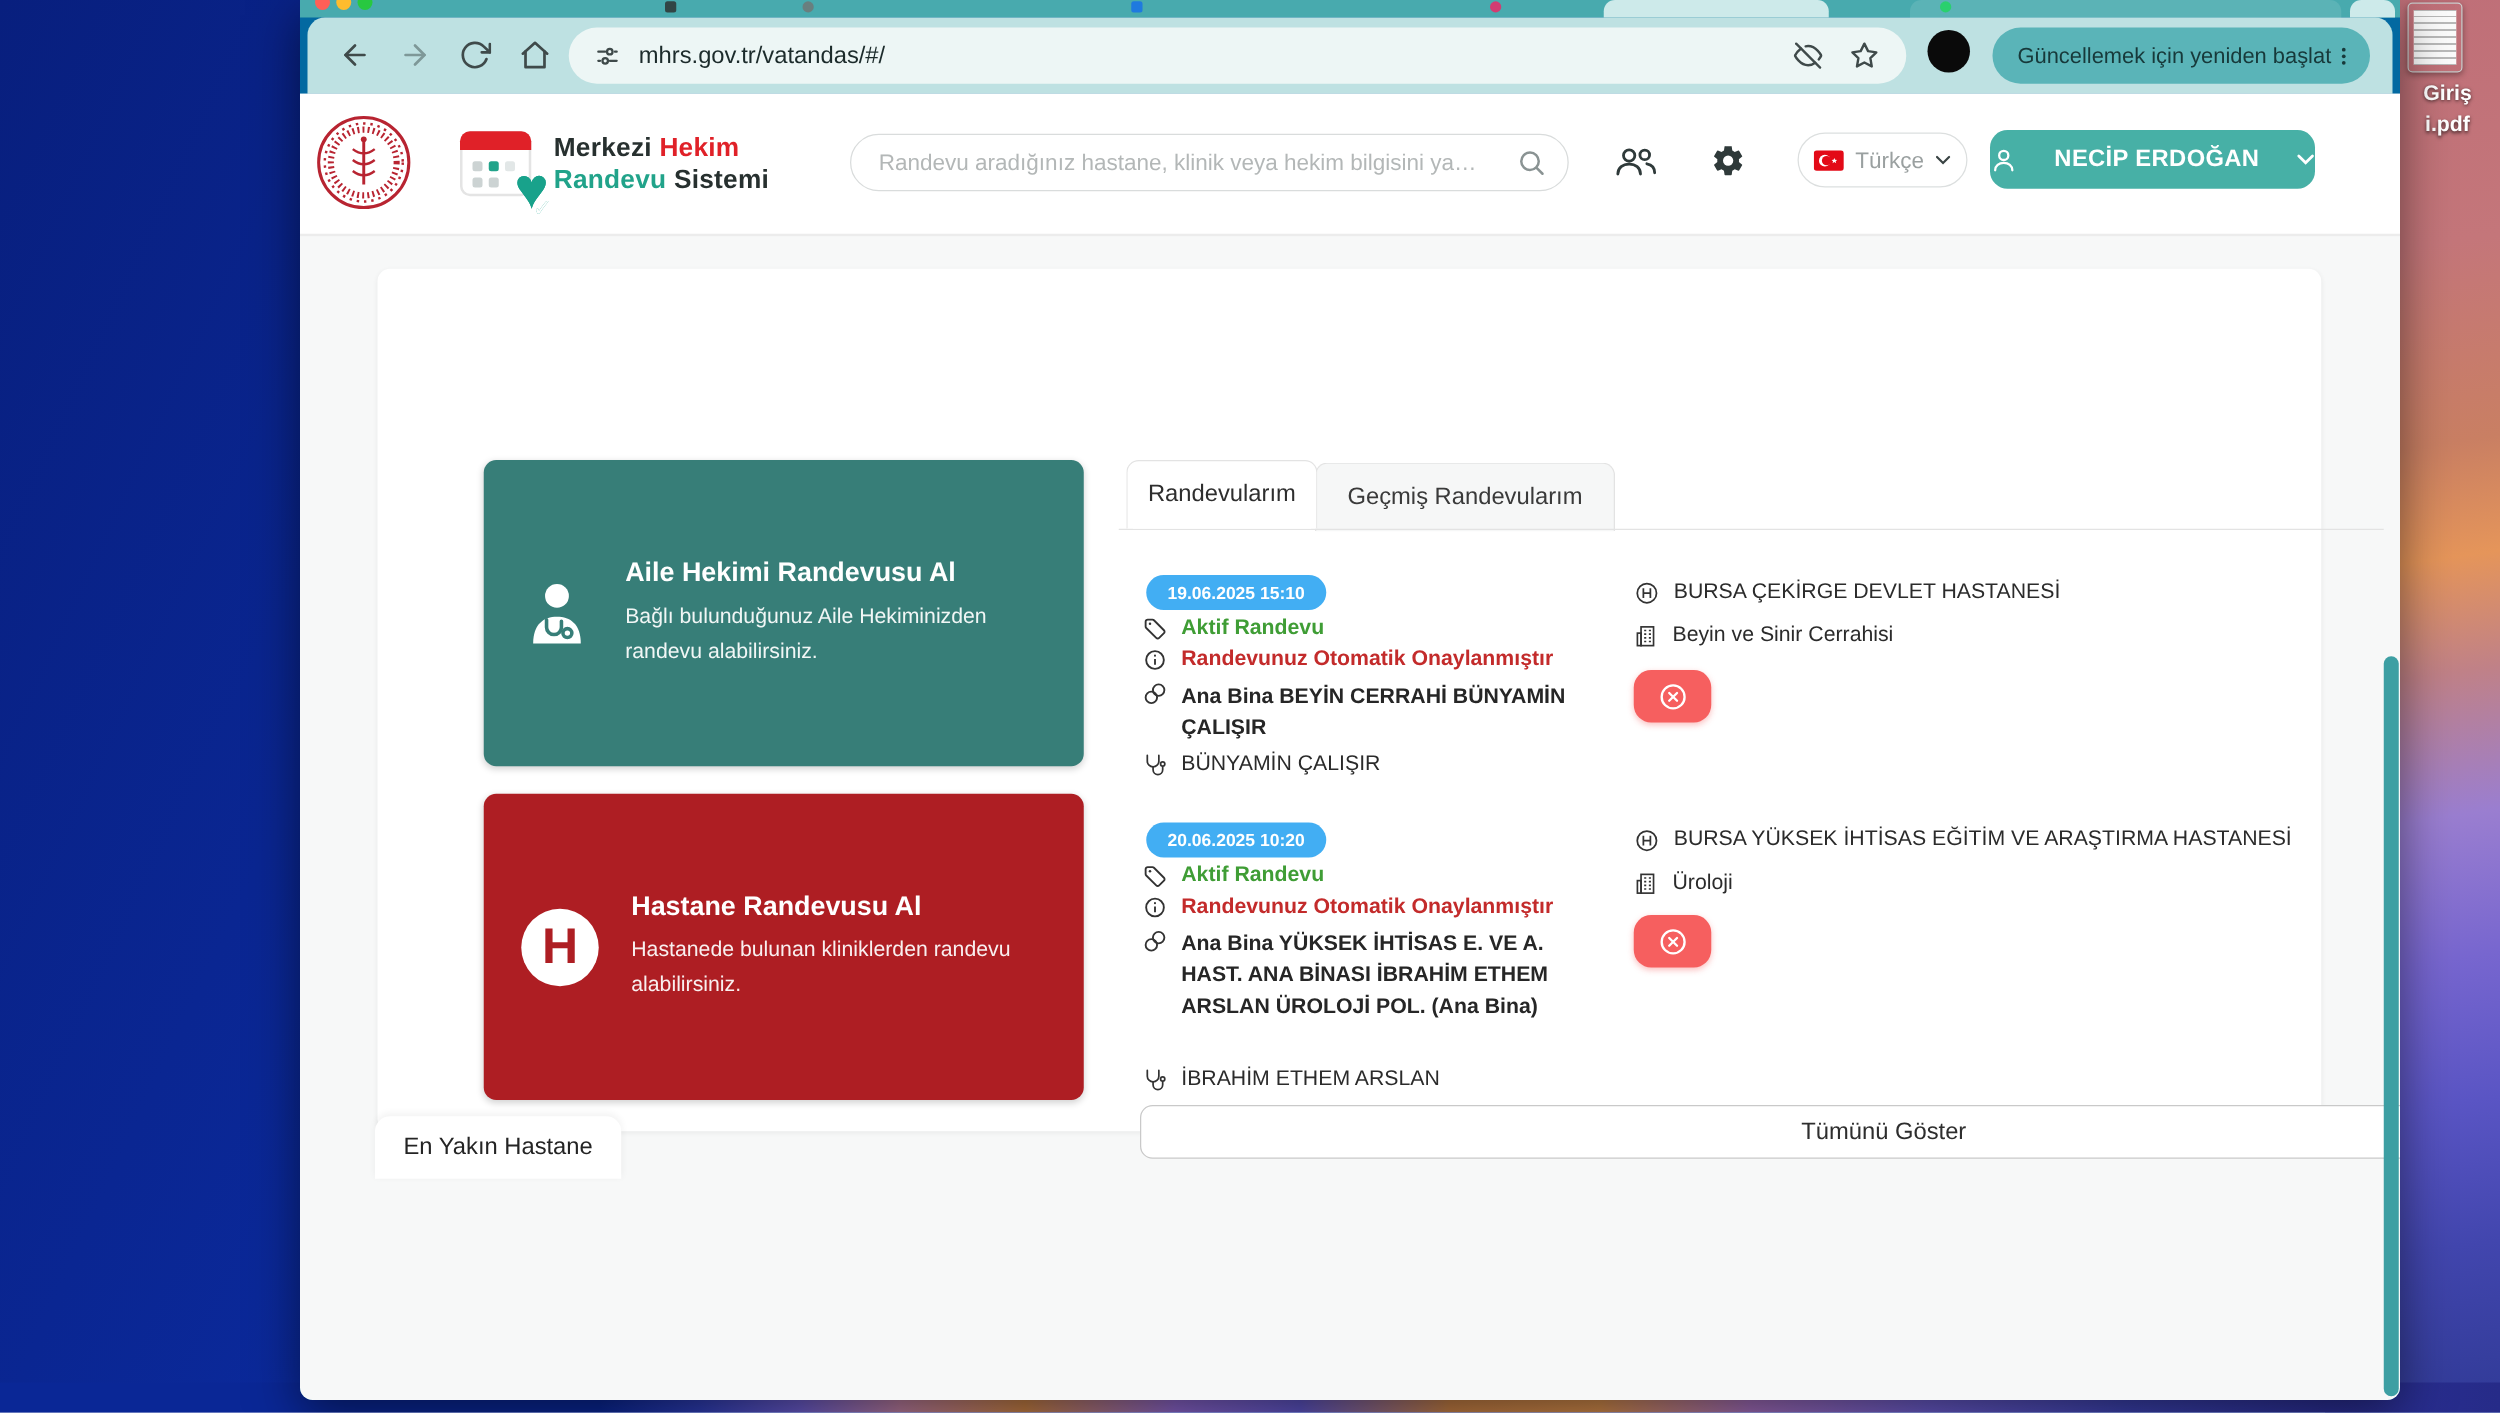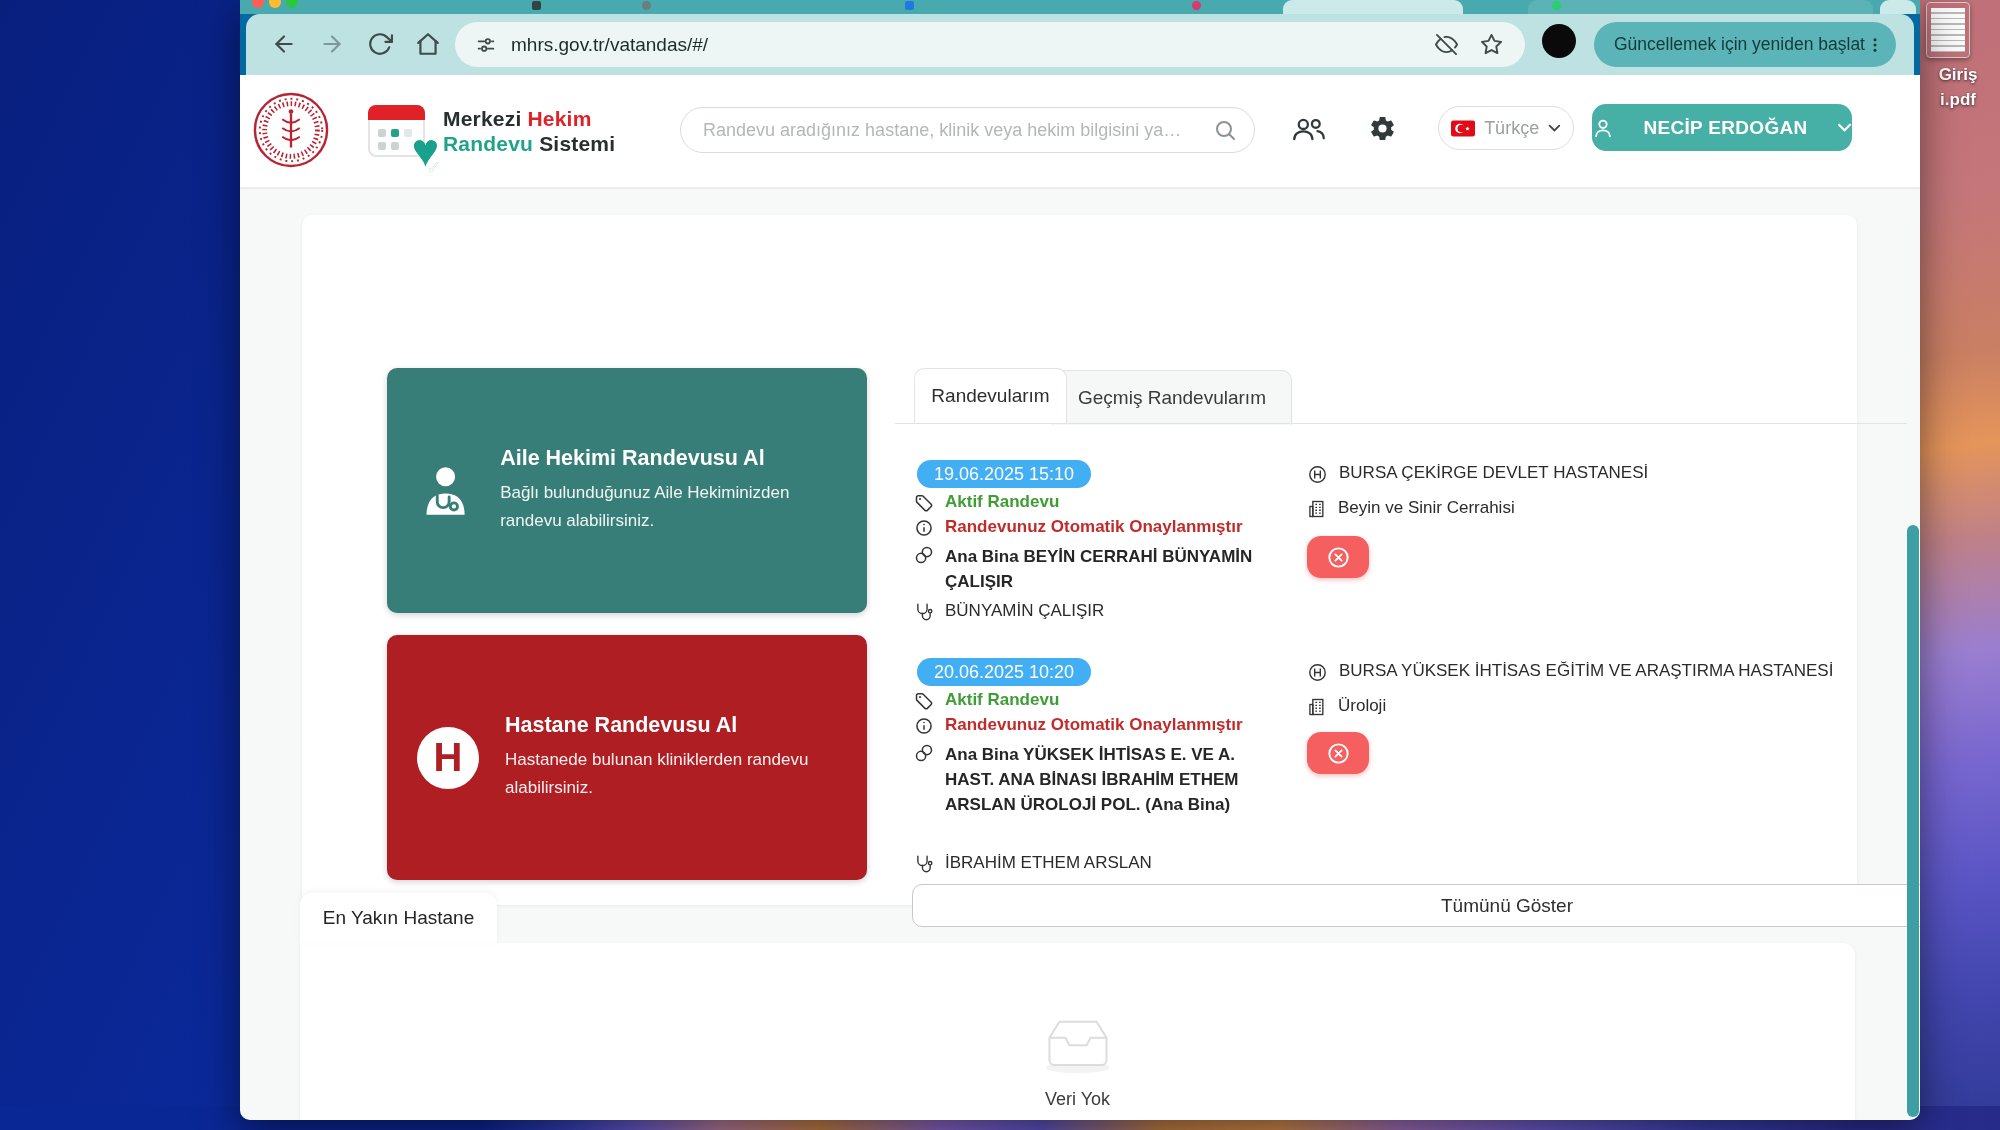--- a/index.html
+++ b/index.html
@@ -64,25 +64,25 @@
   .main-card { position:absolute; left:62px; top:140px; width:1555px; height:690px; background:#fff; border-radius:10px; box-shadow:0 1px 4px rgba(0,0,0,.06); }
 
   .action-card { position:absolute; left:85px; width:480px; height:245px; border-radius:10px; display:flex; align-items:center; padding:0 30px; gap:26px; cursor:pointer; color:#fff; box-shadow:0 2px 6px rgba(0,0,0,.18); }
   .ac-teal { top:153px; background:#377e78; }
   .ac-red { top:420px; background:#ae1e23; }
   .ac-title { font-size:21.5px; font-weight:bold; margin-bottom:8px; }
   .ac-desc { font-size:17px; line-height:28px; color:rgba(255,255,255,.93); }
   .h-circle { width:62px; height:62px; border-radius:50%; background:#fff; color:#ae1e23; font-size:40px; font-weight:bold; display:flex; align-items:center; justify-content:center; flex:0 0 auto; }
 
   .tab { position:absolute; height:55px; border:1.5px solid #e3e3e3; border-bottom:none; border-radius:10px 10px 0 0; display:flex; align-items:center; justify-content:center; font-size:19px; cursor:pointer; }
-  .tab-active { left:612px; top:153px; width:153px; background:#fff; color:#2e2e2e; z-index:3; }
+  .tab-active { left:599px; top:153px; width:153px; background:#fff; color:#2e2e2e; z-index:3; }
   .tab-inactive { left:750px; top:155px; width:240px; background:#f6f7f7; color:#3a3a3a; }
   .tab-divider { position:absolute; left:593px; top:207.5px; width:1012px; height:1.5px; background:#e3e3e3; }
 
-  .date-badge { position:absolute; left:615px; height:28px; padding:0 17px; background:#42aef3; border-radius:15px; color:#fff; font-size:18px; font-weight:normal; display:flex; align-items:center; }
+  .date-badge { position:absolute; left:615px; height:28px; padding:0 17px; background:#42aef3; border-radius:15px; color:#fff; font-size:14px; font-weight:bold; display:flex; align-items:center; }
   .row { position:absolute; display:flex; gap:11px; align-items:flex-start; font-size:17px; color:#2b2b2b; }
   .row .ric { flex:0 0 auto; margin-top:1px; }
   .green { color:#3f9d35; font-weight:bold; }
   .redtx { color:#c32b2b; font-weight:bold; }
   .boldtx { font-weight:bold; color:#262626; line-height:25px; }
   .cancel-btn { position:absolute; left:1005px; width:62px; height:42px; background:#f65f5f; border:none; border-radius:14px; display:flex; align-items:center; justify-content:center; cursor:pointer; box-shadow:0 2px 5px rgba(246,95,95,.4); }
 
   .show-all { position:absolute; left:610px; top:669px; width:1190px; height:43px; background:#fff; border:1.5px solid #c9c9c9; border-radius:10px; font-size:19px; color:#2e2e2e; cursor:pointer; font-family:inherit; }
 
   .bottom-tab { position:absolute; left:60px; top:818px; width:197px; height:50px; background:#fff; border-radius:12px 12px 0 0; display:flex; align-items:center; justify-content:center; font-size:19px; color:#242424; box-shadow:0 -2px 6px rgba(0,0,0,.05); cursor:pointer; z-index:2; }
@@ -392,25 +392,17 @@
               <path d="M9 9l6 6M15 9l-6 6"></path>
             </svg>
         </button>
 
         <button class="show-all">Tümünü Göster</button>
       </div>
 
       <div class="bottom-tab">
           <span>En Yakın Hastane</span>
         </div>
-      <div class="bottom-panel">
-        <svg width="82" height="62" viewBox="0 0 64 50">
-          <ellipse cx="32" cy="44" rx="26" ry="4.5" fill="#f3f3f3"></ellipse>
-          <path d="M9 20L17 7h30l8 13v18a4 4 0 0 1-4 4H13a4 4 0 0 1-4-4z" fill="#fff" stroke="#dcdcdc" stroke-width="1.6" stroke-linejoin="round"></path>
-          <path d="M9 20h13l3 6h14l3-6h13" fill="none" stroke="#dcdcdc" stroke-width="1.6" stroke-linejoin="round"></path>
-        </svg>
-        <div class="empty-text">Veri Yok</div>
-      </div>
 
       <div class="scroll-thumb"></div>
     </div>
   </div>
 </div>
 
 </body></html>

